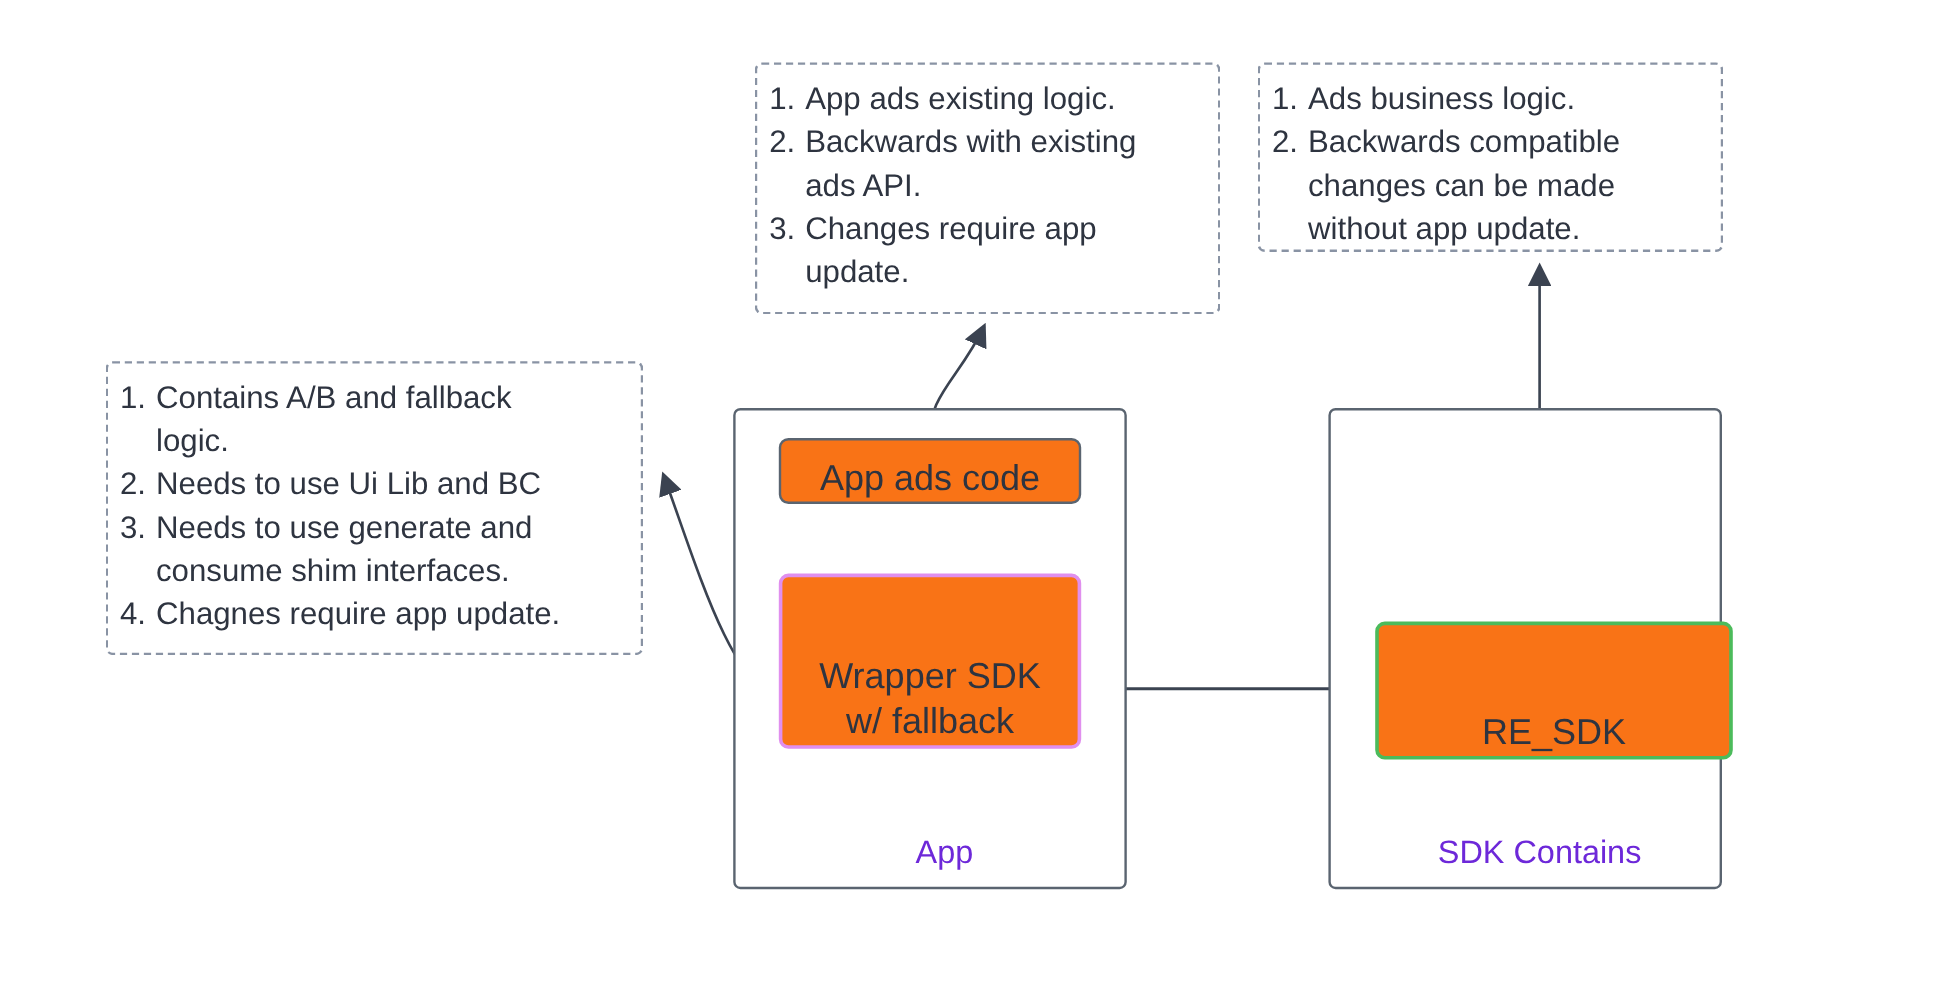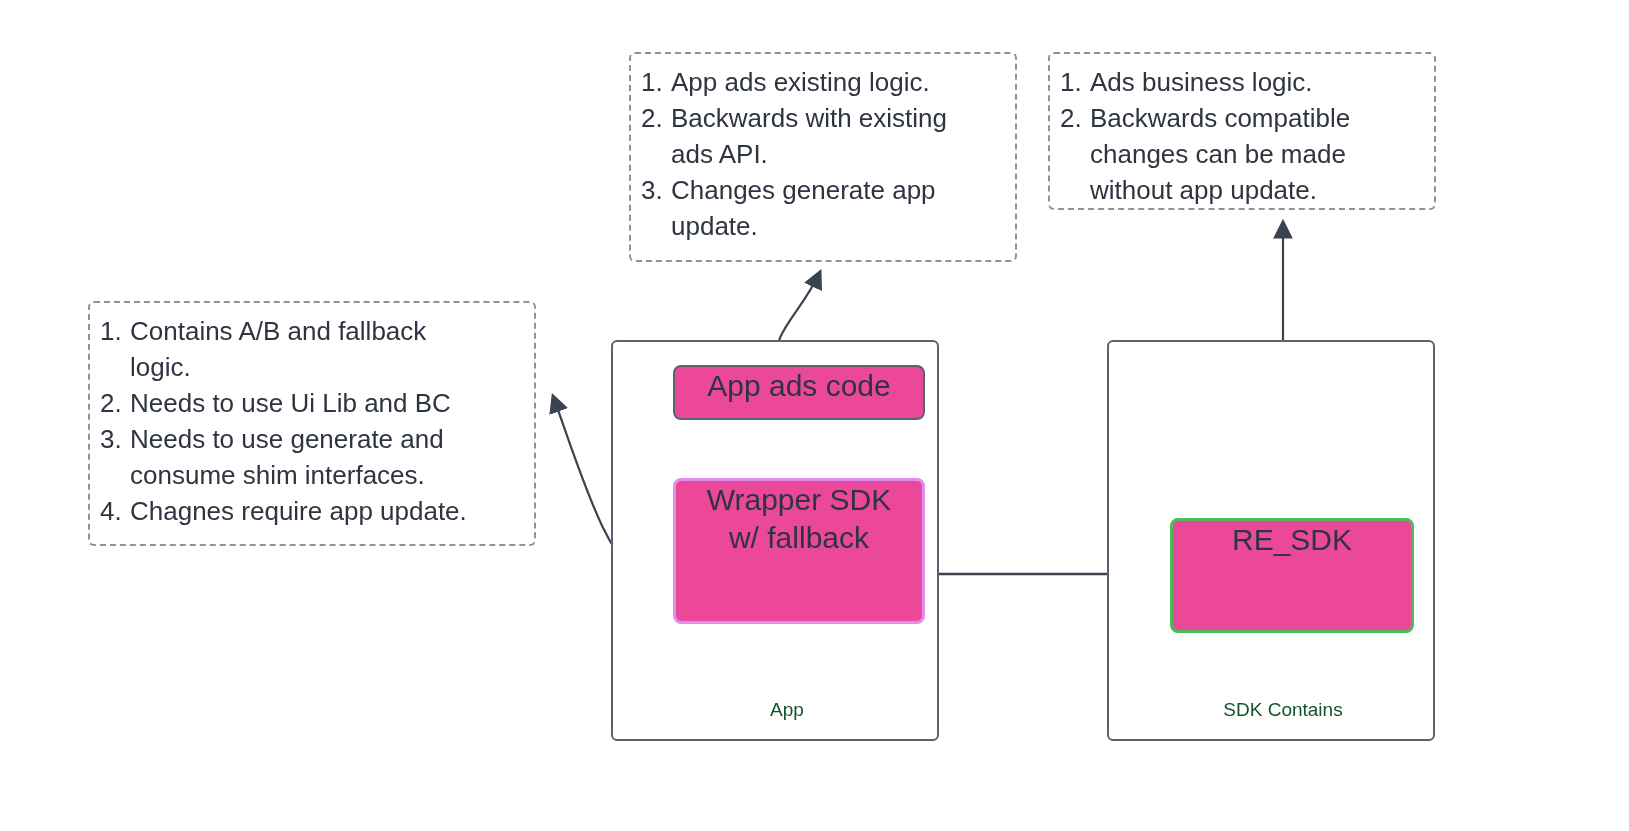--- a/index.html
+++ b/index.html
@@ -69,37 +69,36 @@
     border: 2px solid #5a6470;
     border-radius: 6px;
     background: #ffffff;
   }
   .container-label {
     position: absolute;
     left: 0;
     right: 0;
     bottom: 12px;
     text-align: center;
-    font-size: 19px;
+    font-size: 27px;
     line-height: 34px;
-    color: #14532d;
+    color: #6d28d9;
     margin-left: 24px;
   }
 
   
   .block {
     position: absolute;
     box-sizing: border-box;
     border-radius: 8px;
-    background: #ec4899;
+    background: #f97316;
     display: flex;
-    align-items: flex-start;
+    align-items: flex-end;
     justify-content: center;
     text-align: center;
-    margin-left: 24px;
   }
   .block .block-text {
     font-size: 30px;
     line-height: 38px;
     color: #2e3440;
     white-space: pre-line;
   }
   .block.neutral { border: 2px solid #5a6470; }
   .block.violet  { border: 3px solid #e08fee; }
   .block.green   { border: 3px solid #4cbb5b; }
@@ -125,21 +124,21 @@
     <path d="M 775,422 L 775,476" fill="none" stroke="#3b4351" stroke-width="3" marker-start="url(#ah)" marker-end="url(#ah)"></path>
 
     <path d="M 903,574 L 1145,574" fill="none" stroke="#3b4351" stroke-width="2.6" marker-start="url(#ah)" marker-end="url(#ah)"></path>
   </svg>
 
   <div class="note" style="left:629px; top:52px; width:388px; height:210px;">
     <ol>
       <li>App ads existing logic.</li>
       <li>Backwards with existing
 ads API.</li>
-      <li>Changes generate app
+      <li>Changes require app
 update.</li>
     </ol>
   </div>
 
   <div class="note" style="left:1048px; top:52px; width:388px; height:158px;">
     <ol>
       <li>Ads business logic.</li>
       <li>Backwards compatible
 changes can be made
 without app update.</li>
@@ -167,17 +166,17 @@
 
   <div class="block violet" style="left:649px; top:478px; width:252px; height:146px;">
     <span class="block-text">Wrapper SDK
 w/ fallback</span>
   </div>
 
   <div class="container" style="left:1107px; top:340px; width:328px; height:401px;">
     <div class="container-label">SDK Contains</div>
   </div>
 
-  <div class="block green" style="left:1146px; top:518px; width:244px; height:115px;">
+  <div class="block green" style="left:1146px; top:518px; width:298px; height:115px;">
     <span class="block-text">RE_SDK</span>
   </div>
 
 </div>
 
 </body></html>

